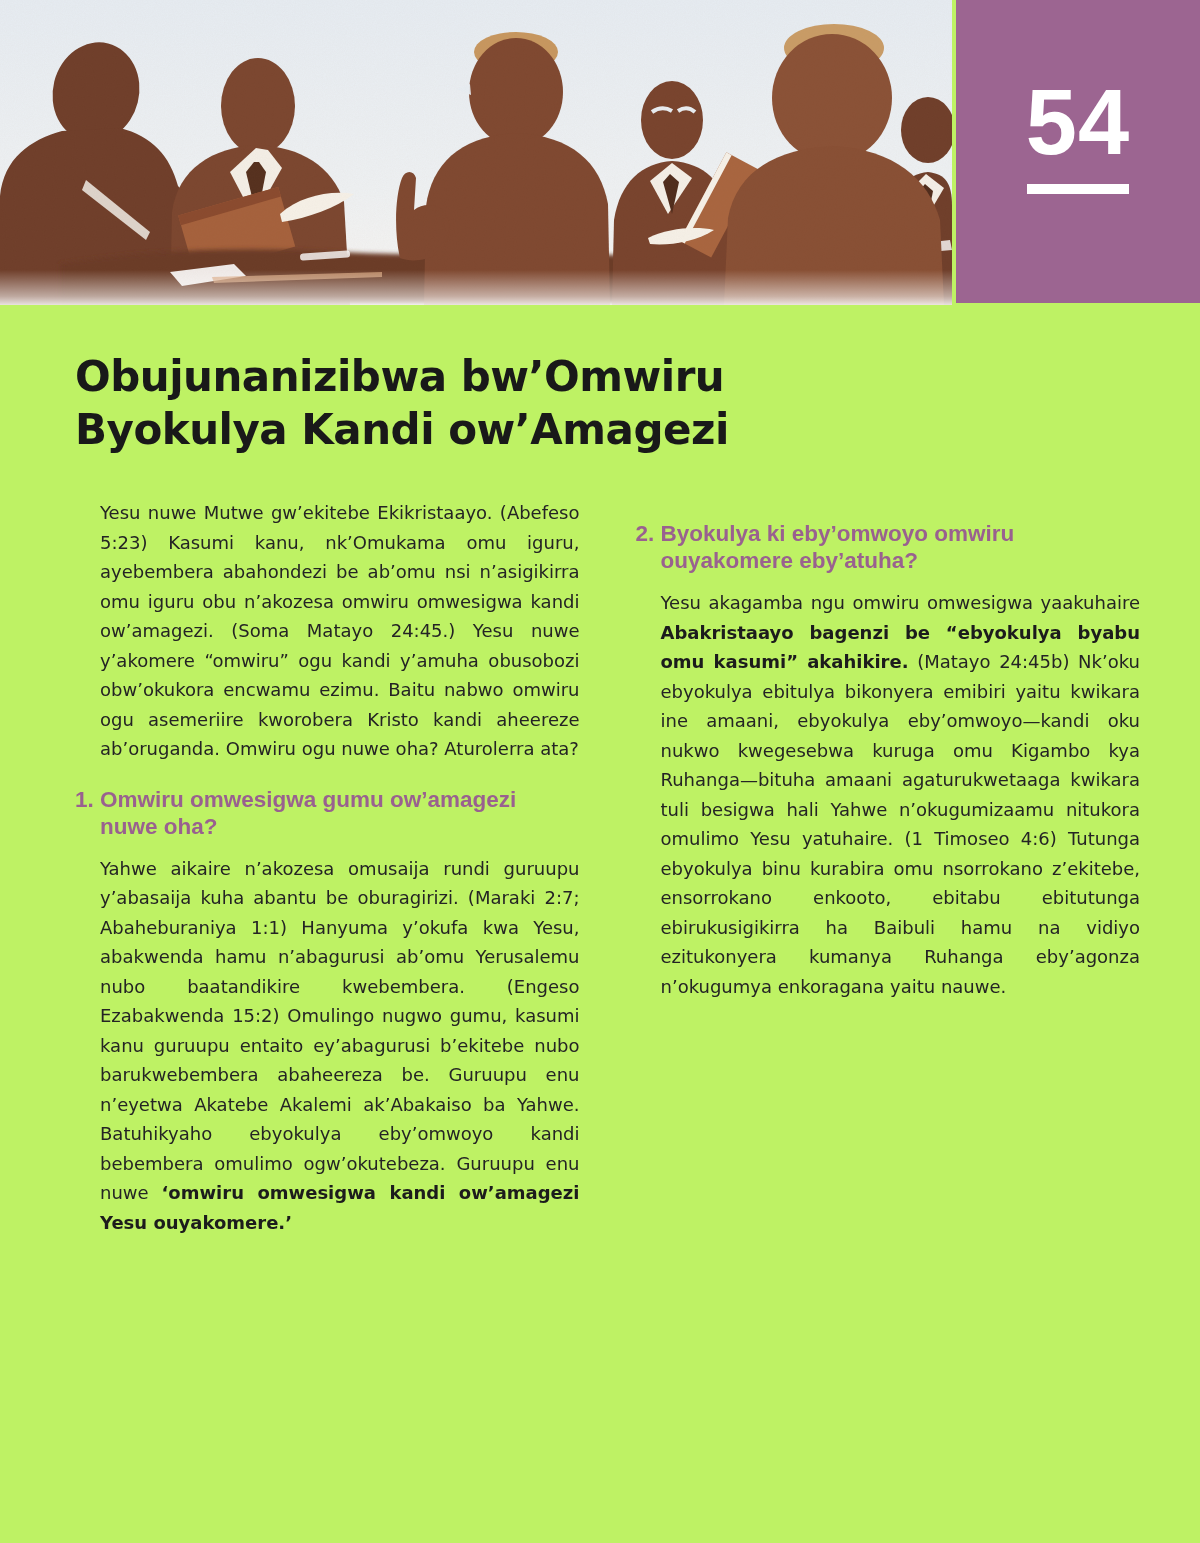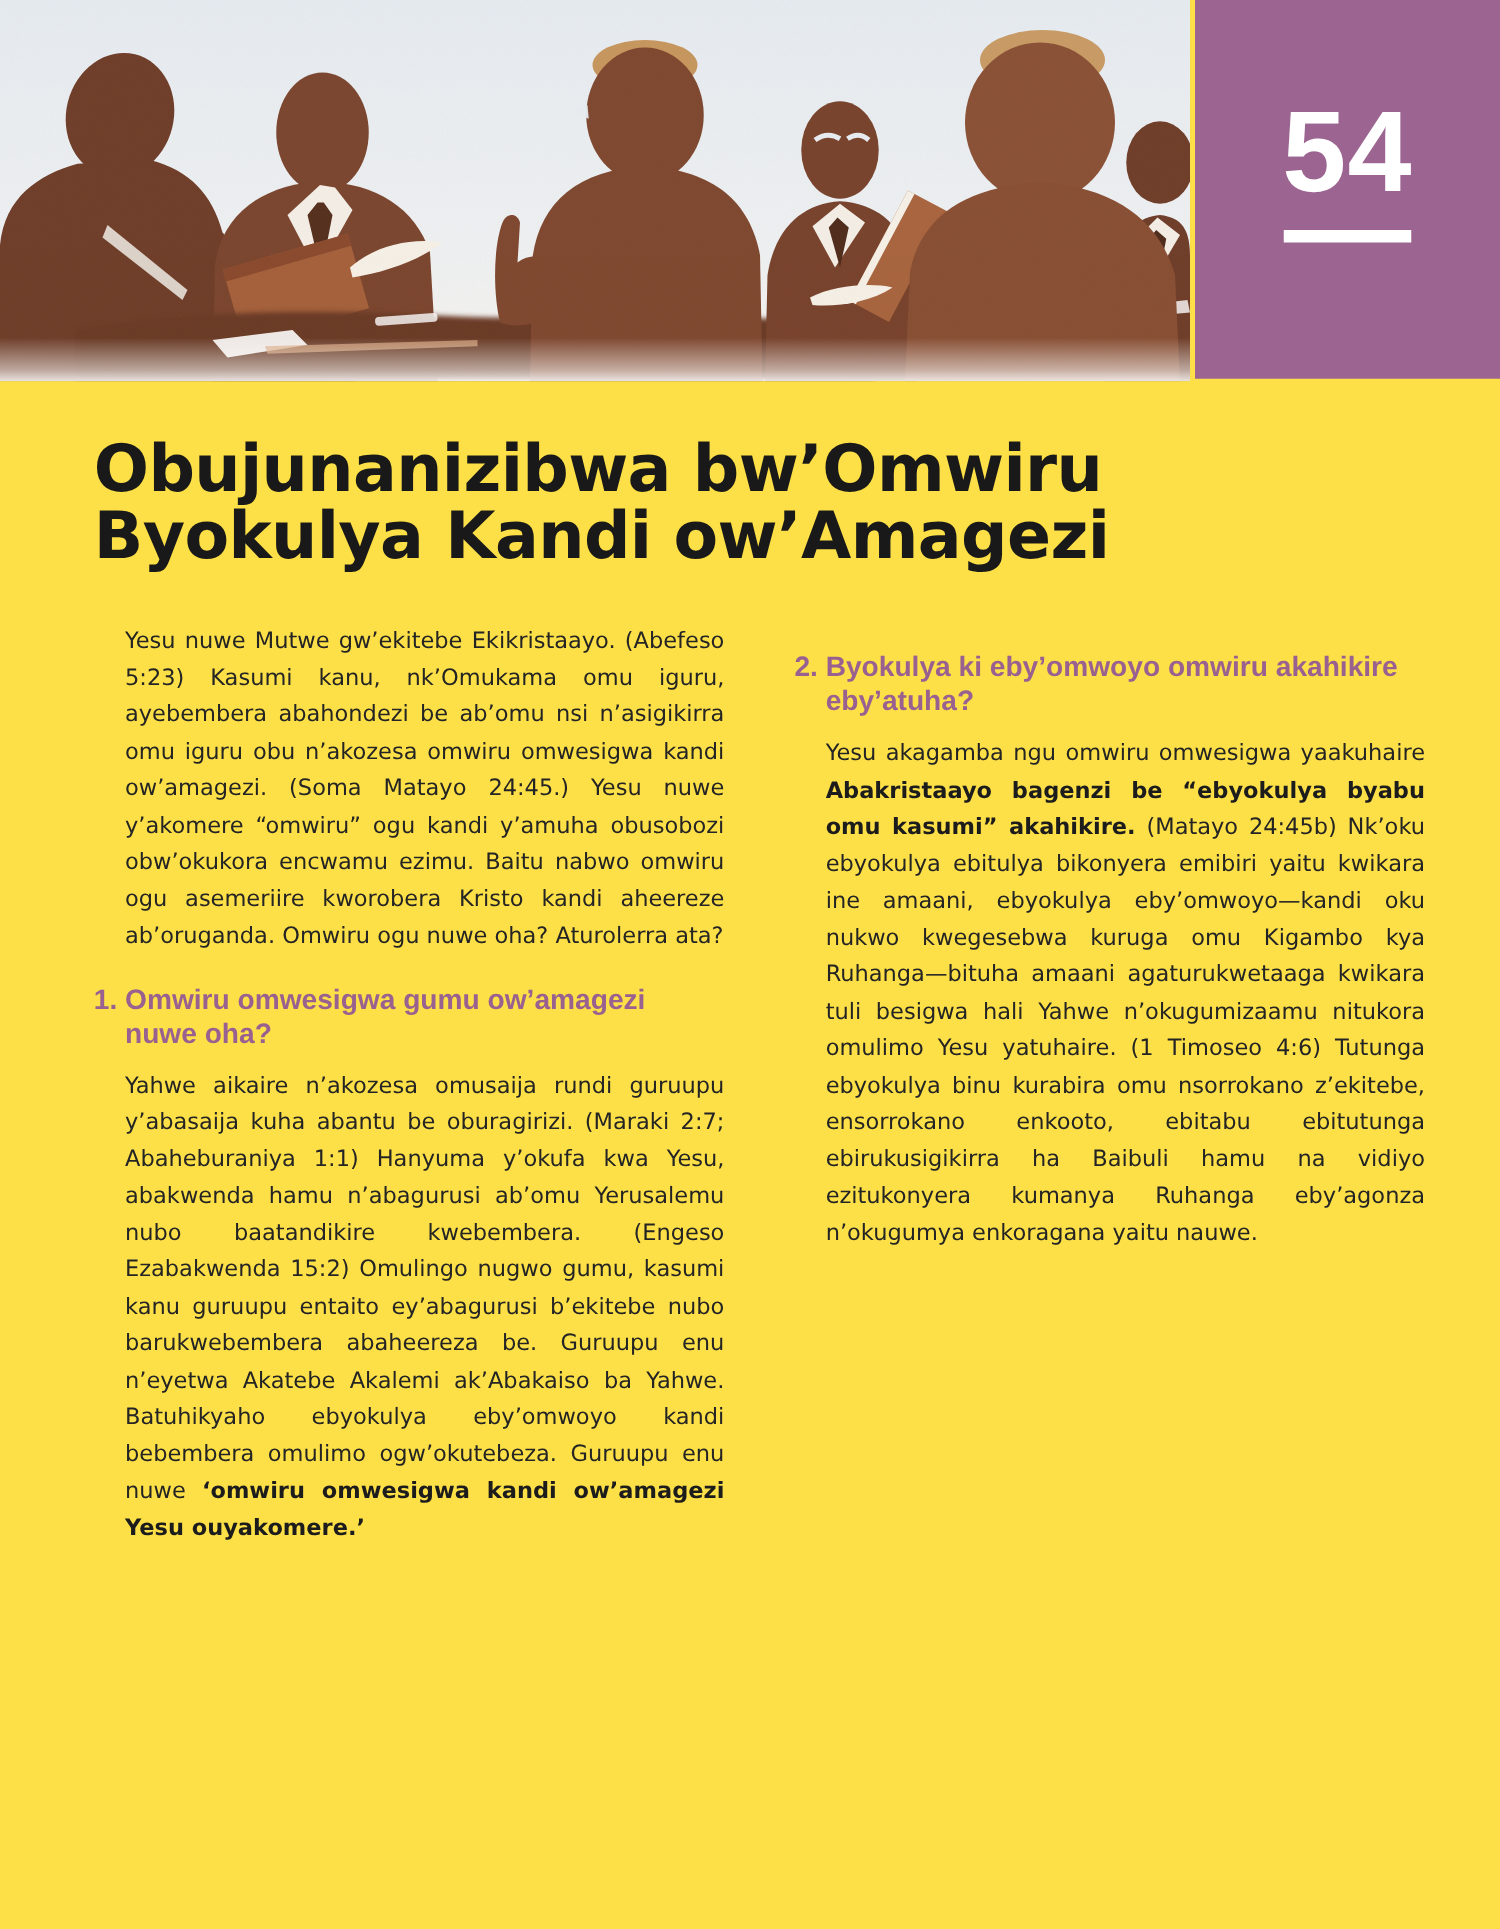--- a/index.html
+++ b/index.html
@@ -1,40 +1,40 @@
 <!DOCTYPE html>
 <html lang="ttj"><head>
 <meta charset="utf-8">
 <style>
   html,body{margin:0;padding:0;background:#ffffff;}
   .page{
     position:relative;
     width:1200px;height:1543px;
-    background:#fde047;
+    background:#bef264;
     font-family:"DejaVu Sans",sans-serif;
     overflow:hidden;
   }
   
   .header{position:absolute;left:0;top:0;width:1200px;height:305px;}
   .illustration{position:absolute;left:0;top:0;display:block;}
   .lesson-badge{
     position:absolute;left:956px;top:0;width:244px;height:303px;
     background:#9c6591;color:#ffffff;
   }
   .lesson-number{
     margin-top:76px;text-align:center;
     font-family:"Liberation Sans","DejaVu Sans",sans-serif;
     font-size:92px;font-weight:700;line-height:1;letter-spacing:1px;
   }
   .lesson-underline{width:102px;height:10px;background:#ffffff;margin:16px auto 0 auto;}
   
   h1.title{
     position:absolute;left:75px;top:350px;margin:0;
     font-family:"DejaVu Sans",sans-serif;
-    font-size:52px;line-height:53px;font-weight:700;
+    font-size:42px;line-height:53px;font-weight:700;
     letter-spacing:-0.5px;color:#191919;
   }
   
   .columns{
     position:absolute;left:75px;top:498px;width:1065px;
     display:flex;gap:56px;
   }
   .col{flex:1 1 0;min-width:0;}
   .col p{
     margin:0 0 0 25px;
@@ -159,19 +159,19 @@
       <h2>
           <span class="qnum">1.</span>
           <span class="qtext">Omwiru omwesigwa gumu ow’amagezi nuwe oha?</span>
         </h2>
       <p><span>Yahwe aikaire n’akozesa omusaija rundi guruupu y’abasaija kuha abantu be oburagirizi. (Maraki 2:7; Abaheburaniya 1:1) Hanyuma y’okufa kwa Yesu, abakwenda hamu n’abagurusi ab’omu Yerusalemu nubo baatandikire kwebembera. (Engeso Ezabakwenda 15:2) Omulingo nugwo gumu, kasumi kanu guruupu entaito ey’abagurusi b’ekitebe nubo barukwebembera abaheereza be. Guruupu enu n’eyetwa Akatebe Akalemi ak’Abakaiso ba Yahwe. Batuhikyaho ebyokulya eby’omwoyo kandi bebembera omulimo ogw’okutebeza. Guruupu enu nuwe </span><b>‘omwiru omwesigwa kandi ow’amagezi Yesu ouyakomere.’</b></p>
     </div>
 
     <div class="col">
       <h2>
           <span class="qnum">2.</span>
-          <span class="qtext">Byokulya ki eby’omwoyo omwiru akahikire eby’atuha?</span>
+          <span class="qtext">Byokulya ki eby’omwoyo omwiru ouyakomere eby’atuha?</span>
         </h2>
       <p><span>Yesu akagamba ngu omwiru omwesigwa yaakuhaire </span><b>Abakristaayo bagenzi be “ebyokulya byabu omu kasumi” akahikire.</b><span> (Matayo 24:45b) Nk’oku ebyokulya ebitulya bikonyera emibiri yaitu kwikara ine amaani, ebyokulya eby’omwoyo—kandi oku nukwo kwegesebwa kuruga omu Kigambo kya Ruhanga—bituha amaani agaturukwetaaga kwikara tuli besigwa hali Yahwe n’okugumizaamu nitukora omulimo Yesu yatuhaire. (1 Timoseo 4:6) Tutunga ebyokulya binu kurabira omu nsorrokano z’ekitebe, ensorrokano enkooto, ebitabu ebitutunga ebirukusigikirra ha Baibuli hamu na vidiyo ezitukonyera kumanya Ruhanga eby’agonza n’okugumya enkoragana yaitu nauwe.</span></p>
     </div>
 
   </div>
 </div>
 
 </body></html>

